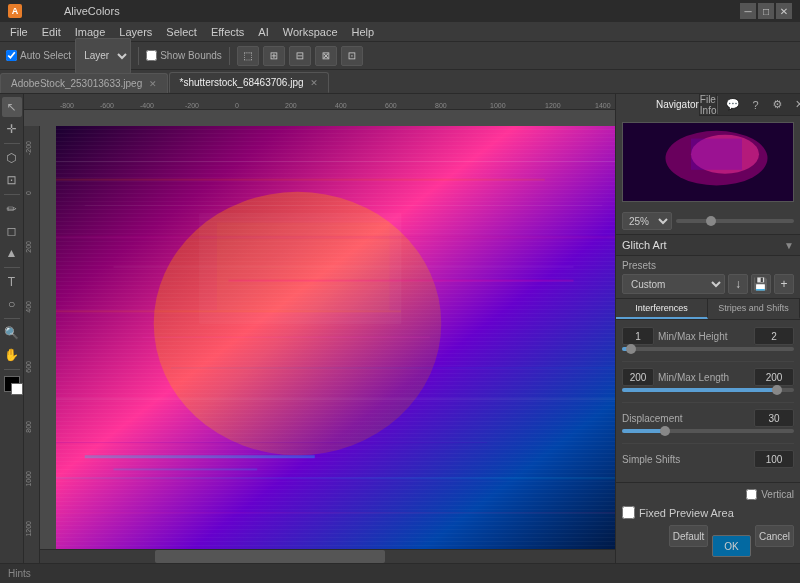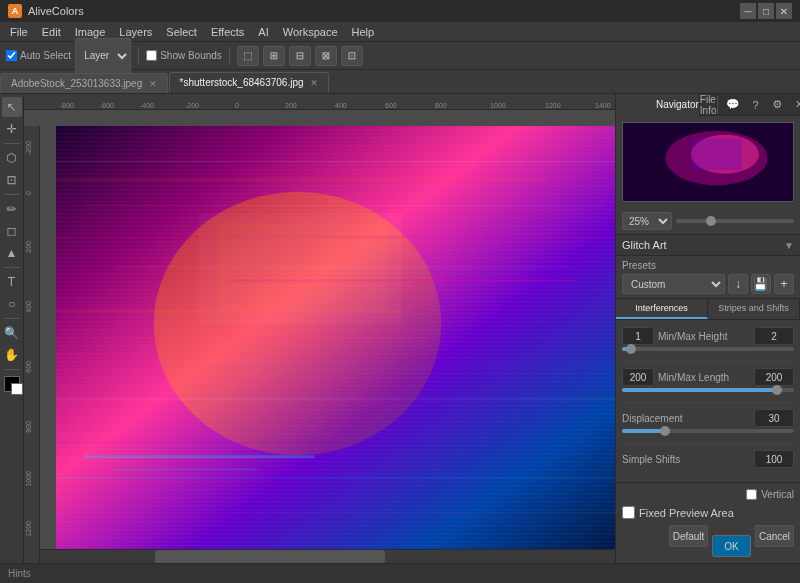--- a/index.html
+++ b/index.html
@@ -2,21 +2,21 @@
 <html><head>
   <meta charset="utf-8">
   <style>
     * { margin: 0; padding: 0; box-sizing: border-box; }
     body { width: 800px; height: 583px; background: #3c3c3c; font-family: 'Segoe UI', Arial, sans-serif; font-size: 11px; color: #ccc; overflow: hidden; }
 
     
     .title-bar { height: 22px; background: #2b2b2b; display: flex; align-items: center; justify-content: space-between; padding: 0 8px; }
     .title-bar-left { display: flex; align-items: center; gap: 6px; }
     .title-bar-icon { width: 14px; height: 14px; background: #e87d2a; border-radius: 2px; display: flex; align-items: center; justify-content: center; font-size: 9px; color: white; font-weight: bold; }
-    .title-bar-text { font-size: 11px; color: #ccc; }
+    .title-bar-text { font-size: 11px; color: #ccc; margin-left: 36px; }
     .title-bar-controls { display: flex; gap: 2px; }
     .title-btn { width: 16px; height: 16px; background: #555; border: none; color: #ccc; font-size: 10px; cursor: pointer; display: flex; align-items: center; justify-content: center; }
 
     
     .menu-bar { height: 20px; background: #3a3a3a; display: flex; align-items: center; padding: 0 4px; gap: 2px; border-bottom: 1px solid #2a2a2a; }
     .menu-item { padding: 2px 6px; font-size: 11px; color: #ccc; cursor: pointer; border-radius: 2px; }
 
     
     .toolbar { height: 28px; background: #3a3a3a; display: flex; align-items: center; padding: 0 6px; gap: 4px; border-bottom: 1px solid #2a2a2a; }
     .toolbar-select { height: 36px; background: #4a4a4a; border: 1px solid #555; color: #ccc; font-size: 10px; padding: 0 4px; border-radius: 2px; }

